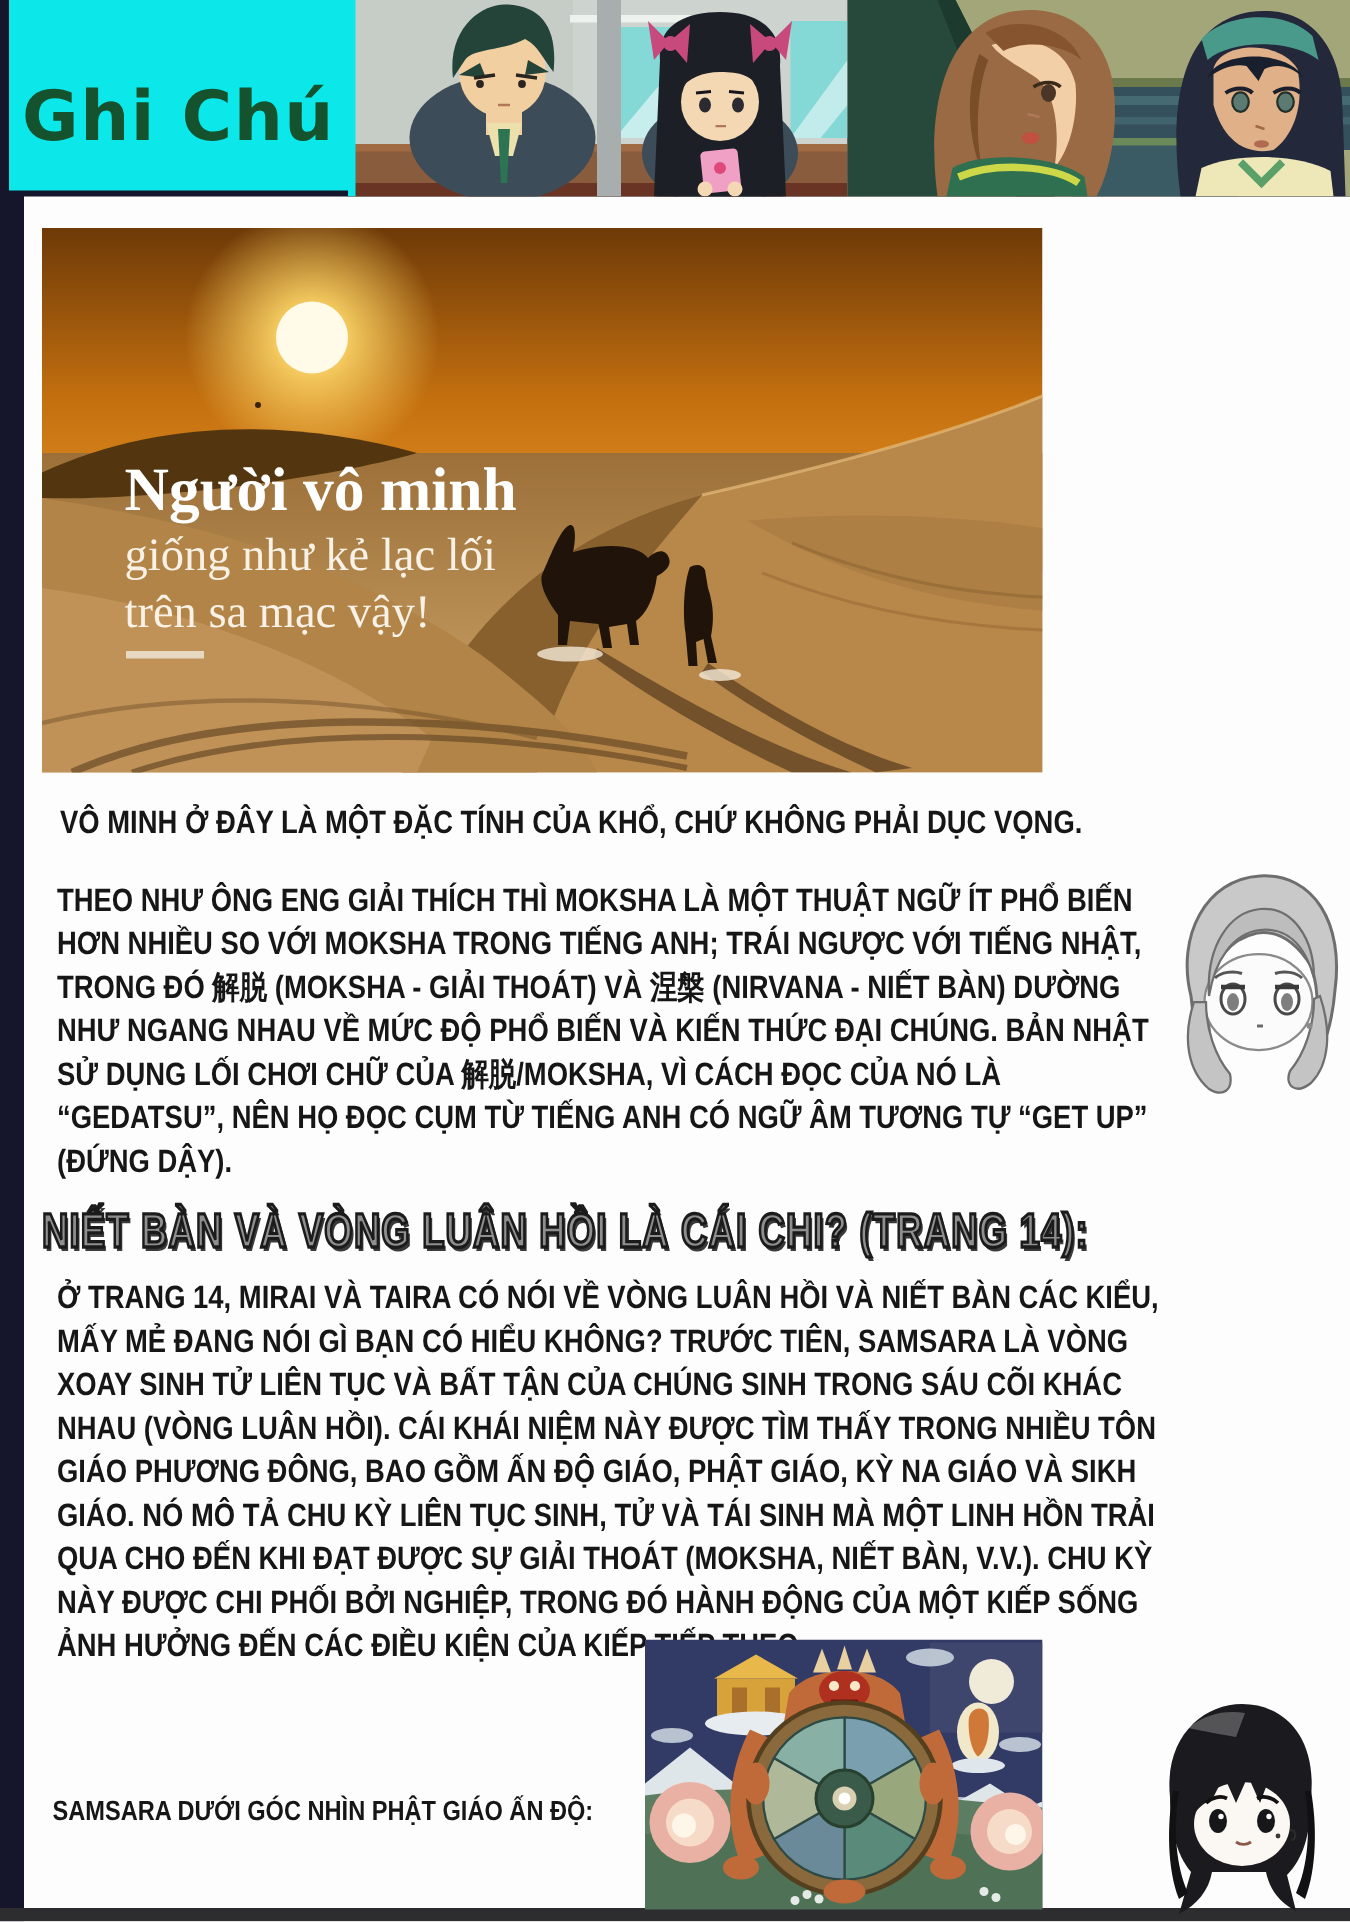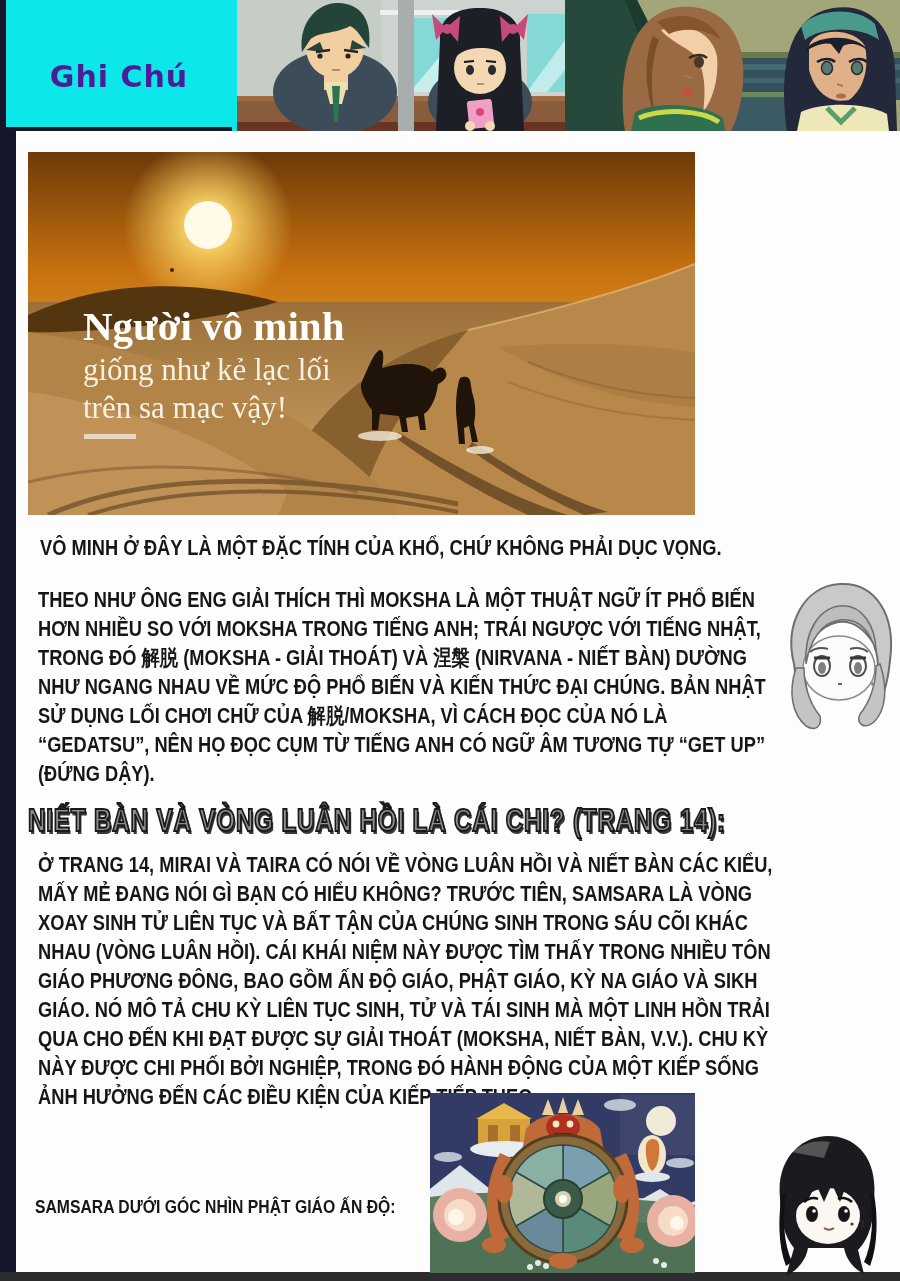--- a/index.html
+++ b/index.html
@@ -5,21 +5,21 @@
   html,body{margin:0;padding:0;background:#ffffff;}
   .page{position:relative;width:900px;height:1281px;background:#fdfdfd;overflow:hidden;
         font-family:"Liberation Sans","DejaVu Sans",sans-serif;}
   
   .side-strip{position:absolute;left:0;top:0;width:16px;height:1281px;background:#15152b;}
   .bottom-bar{position:absolute;left:0;top:1272px;width:900px;height:9px;background:#2d2d30;}
   
   .header{position:absolute;left:0;top:0;width:900px;height:131px;background:#15152b;}
   .title-box{position:absolute;left:6px;top:0;width:226px;height:127px;background:#0ce8e9;
              display:flex;align-items:center;justify-content:center;}
-  .title-text{font-size:30px;font-weight:700;color:#4c1d95;letter-spacing:1px;
+  .title-text{font-size:46px;font-weight:700;color:#14532d;letter-spacing:1px;
               font-family:"DejaVu Sans","Liberation Sans",sans-serif;padding-top:26px;}
   .panel{position:absolute;top:0;height:131px;}
   .panel1{left:232px;width:333px;}
   .panel2{left:565px;width:335px;}
   
   .desert{position:absolute;left:28px;top:152px;width:667px;height:363px;}
   
   .note{position:absolute;color:#161616;font-weight:700;
         font-size:21.5px;line-height:29px;letter-spacing:0px;
         transform:scaleX(0.85);transform-origin:0 0;width:870px;}

